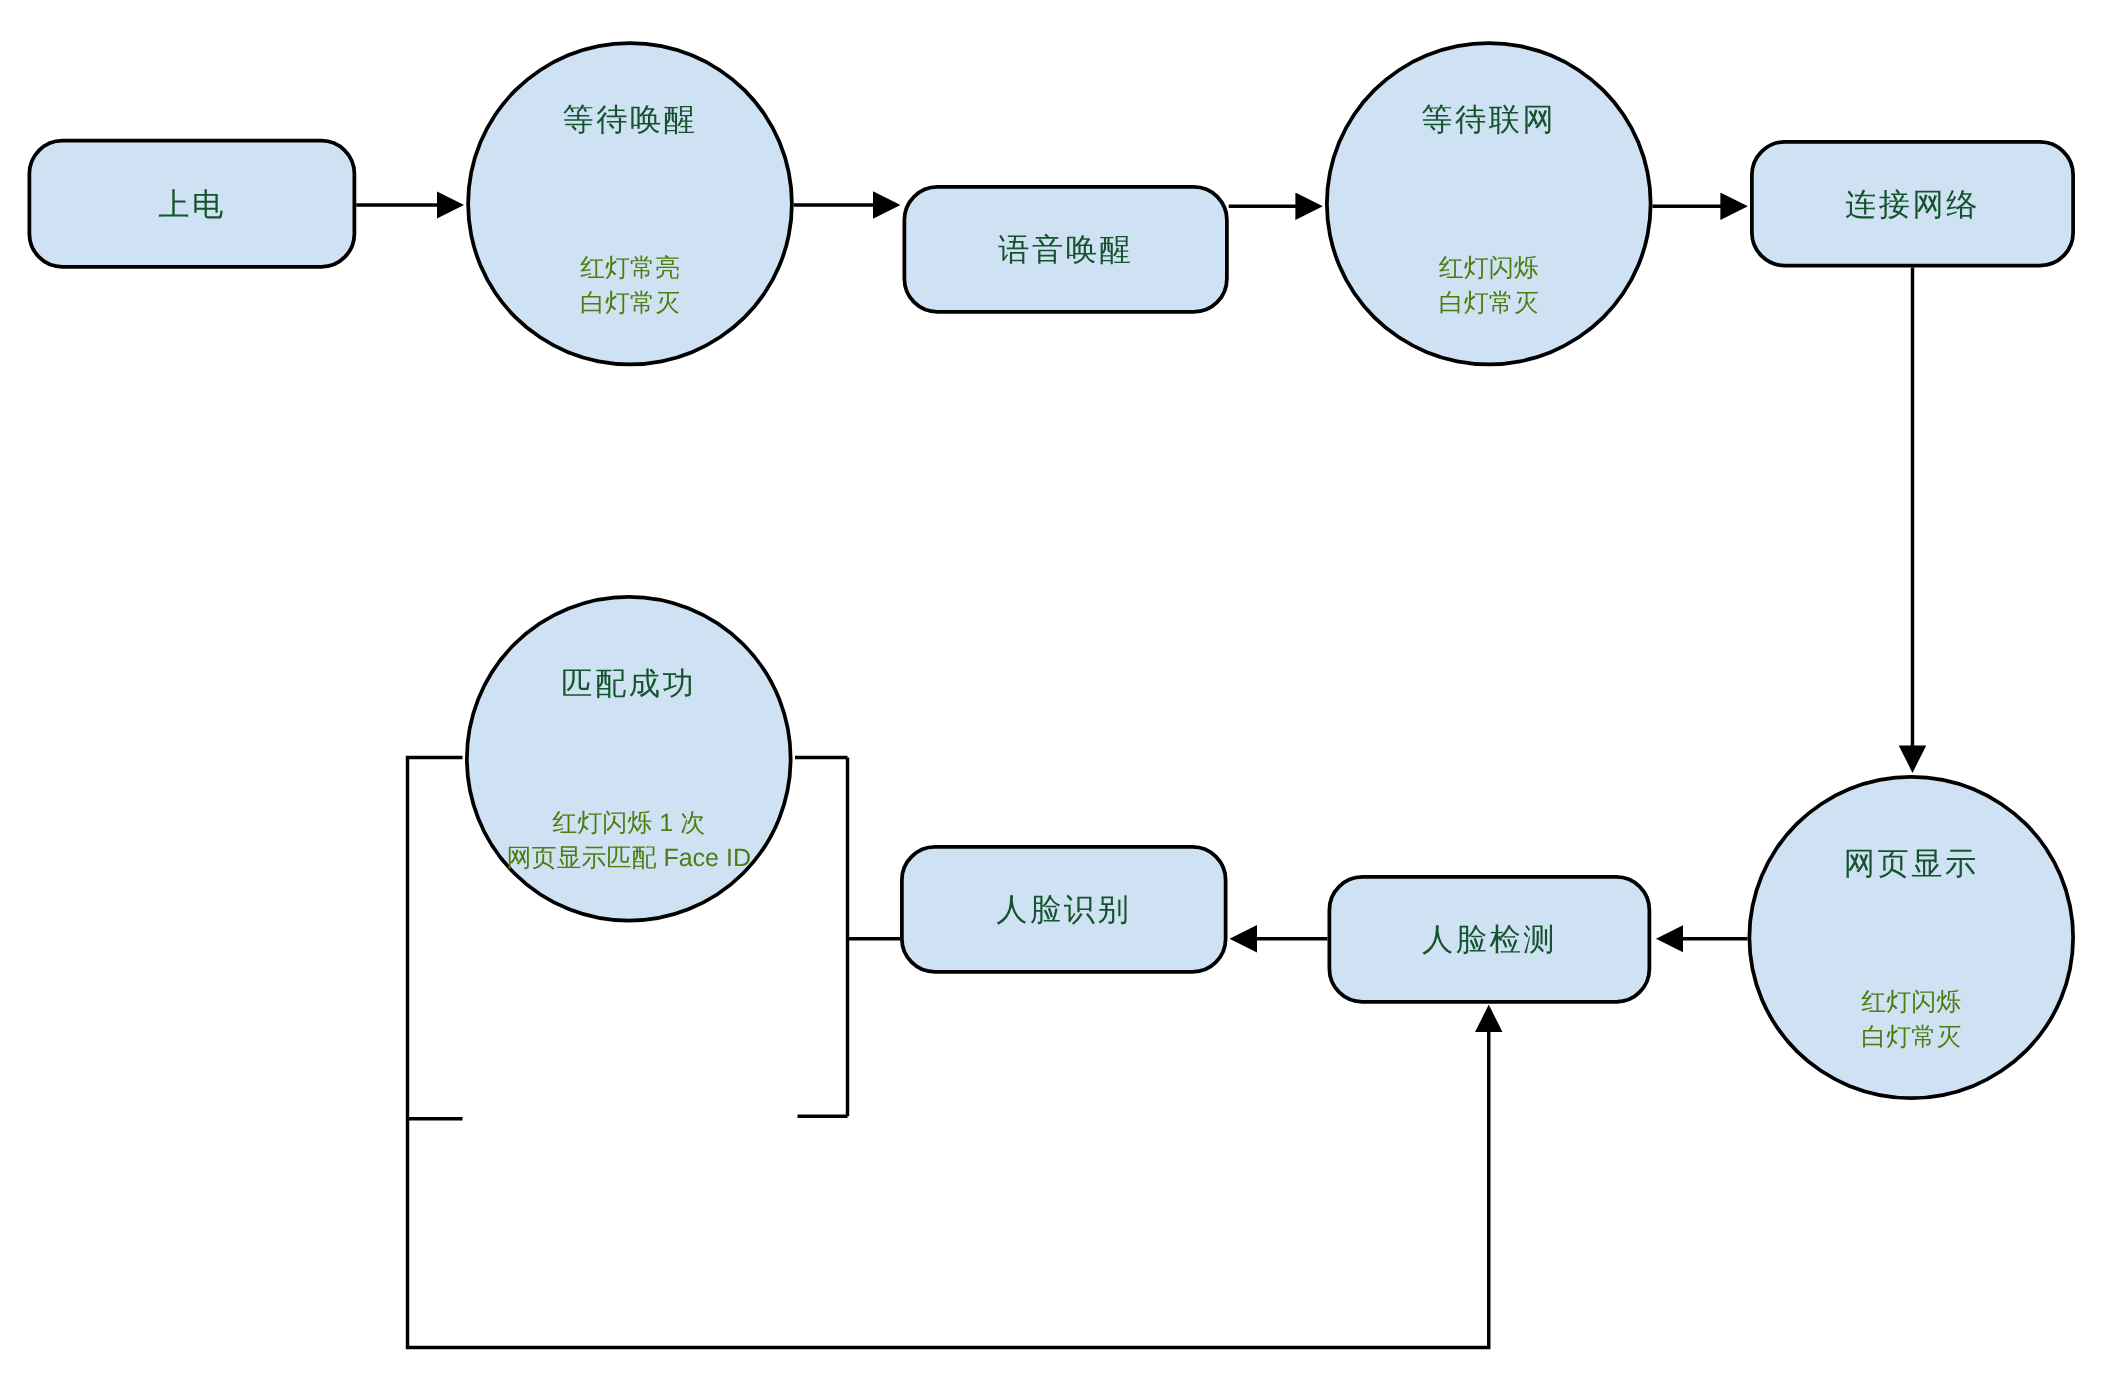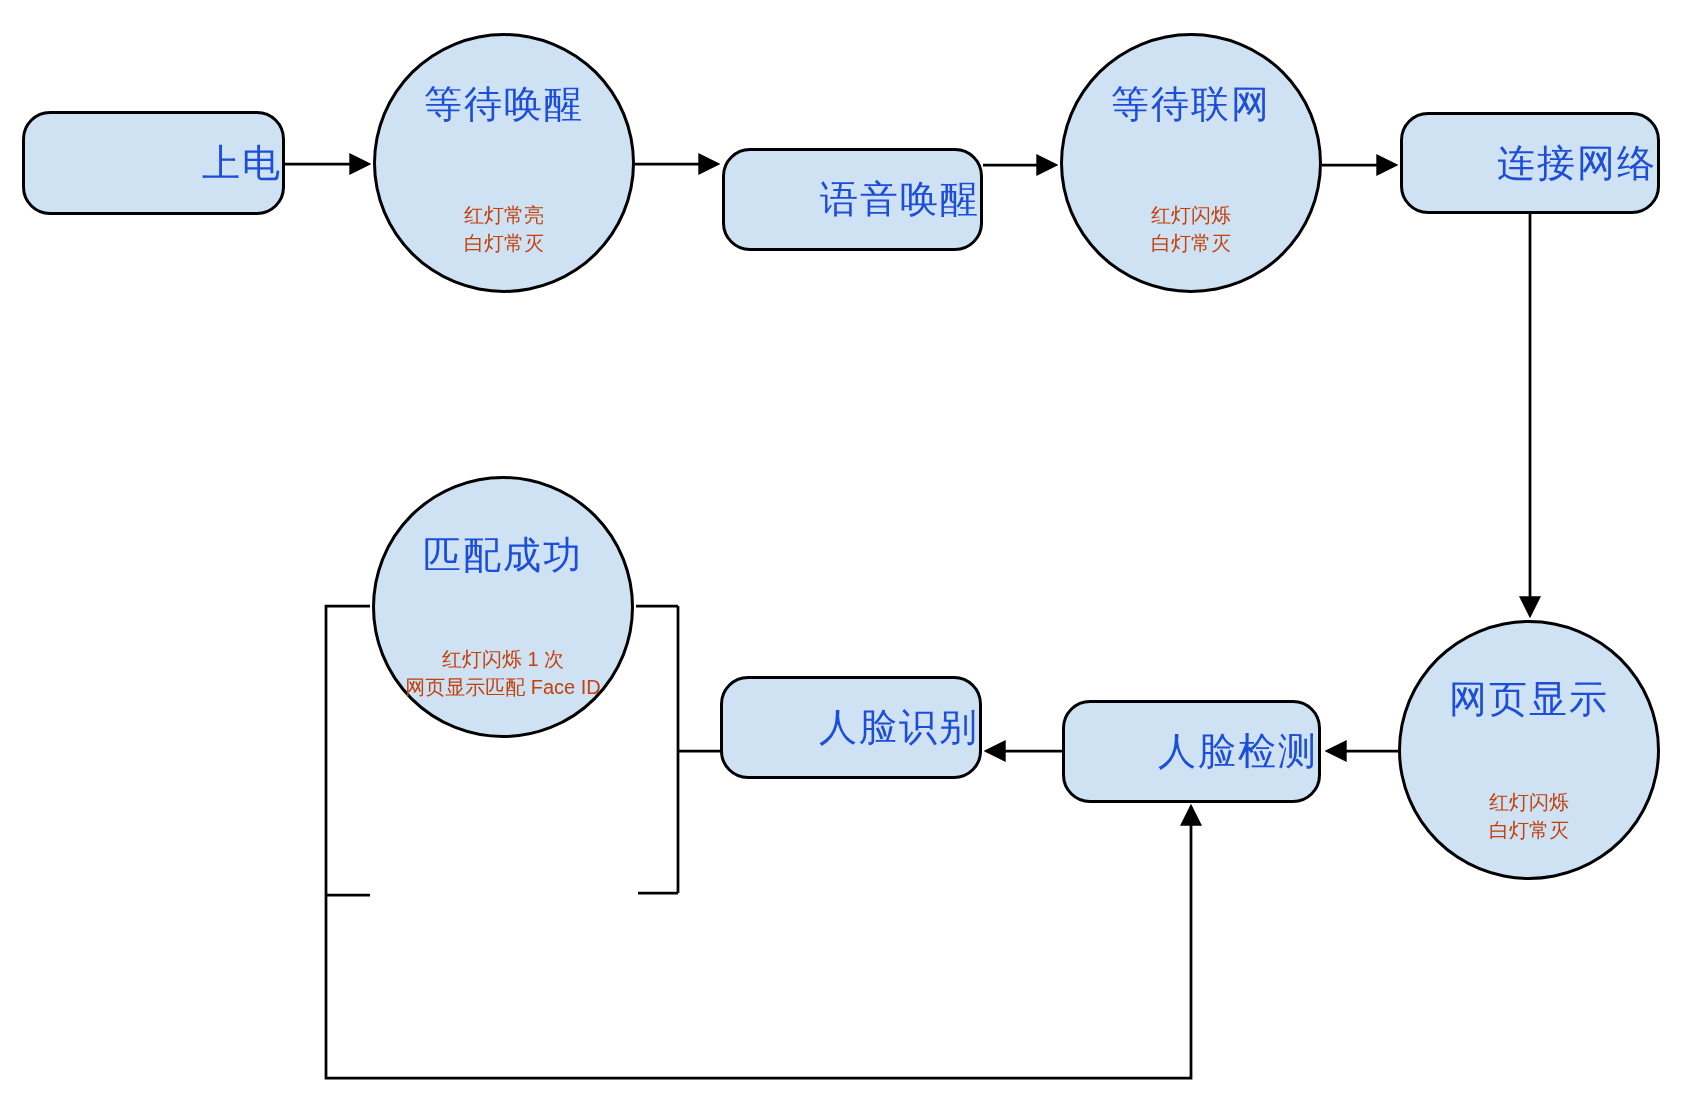--- a/index.html
+++ b/index.html
@@ -15,39 +15,39 @@
     position:absolute;
     box-sizing:border-box;
     background:var(--node-fill,#cfe2f3);
     border:3px solid var(--node-stroke,#000000);
     color:#000;
   }
   .node.rect{
     border-radius:28px;
     display:flex;
     align-items:center;
-    justify-content:flex-end;
+    justify-content:center;
   }
   .node.circle{border-radius:50%;}
   .node .label{
-    font-size:38px;
+    font-size:25px;
     letter-spacing:2px;
-    color:#1d4ed8;
+    color:#14532d;
     white-space:nowrap;
   }
   .node.circle .label{
     position:absolute;left:0;right:0;
     text-align:center;
   }
   .node .sub{
     position:absolute;left:0;right:0;
     text-align:center;
     font-size:20px;
     line-height:28px;
-    color:#c2410c;
+    color:#4d7c0f;
     white-space:nowrap;
   }
 </style>
 </head>
 <body>
 
 <div id="canvas" style="width: 1682px; height: 1108px; background: rgb(255, 255, 255); --node-fill: #cfe2f3; --node-stroke: #000000;">
   <svg id="edges-layer" xmlns="http://www.w3.org/2000/svg" width="1682" height="1108" viewBox="0 0 1682 1108">
     <defs>
       <marker id="arrowhead" viewBox="0 0 10 10" refX="8.5" refY="5" markerWidth="8" markerHeight="8" orient="auto-start-reverse" markerUnits="strokeWidth">

